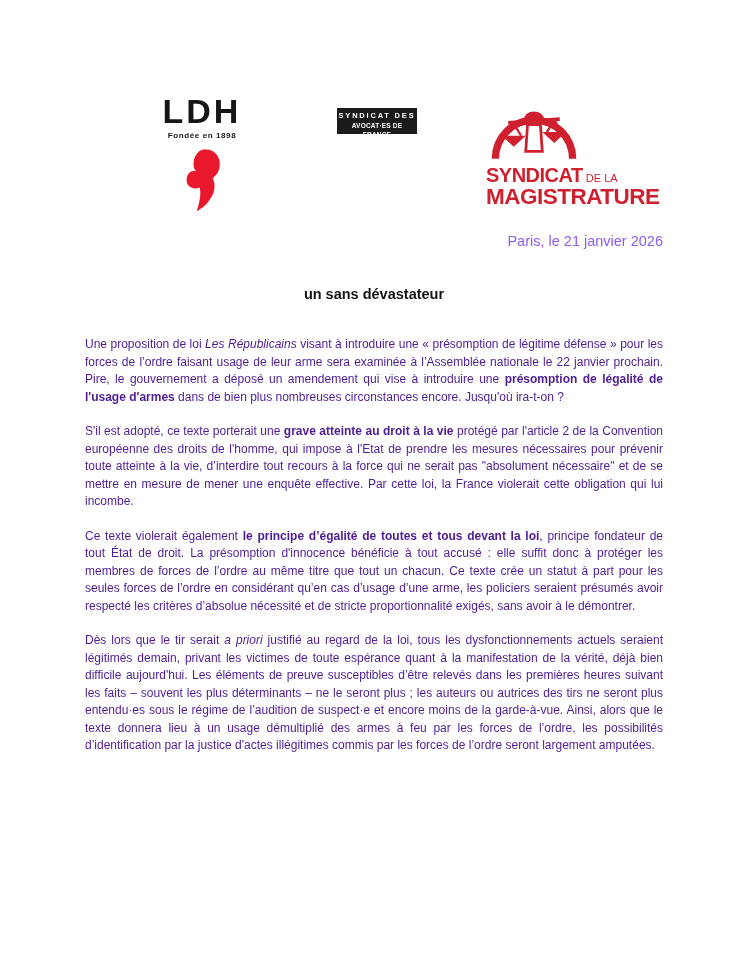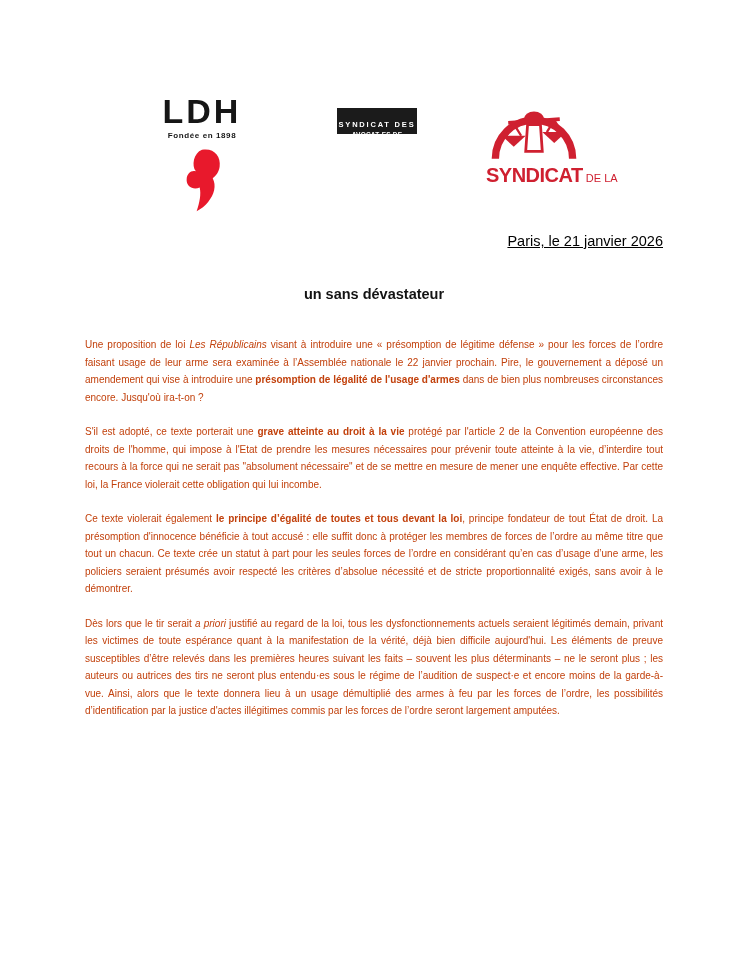--- a/index.html
+++ b/index.html
@@ -57,21 +57,21 @@
     color: #ffffff;
     font-size: 33px;
     font-weight: 700;
     line-height: 1;
     letter-spacing: 0.5px;
   }
   .saf-banner {
     width: 80px; height: 26px;
     color: #ffffff;
     text-align: center;
-    padding-top: 12px;
+    padding-top: 3px;
   }
   .saf-banner-l1 { font-size: 7.5px; font-weight: 700; letter-spacing: 1.8px; line-height: 10px; }
   .saf-banner-l2 { font-size: 6.8px; font-weight: 700; letter-spacing: 0.2px; line-height: 9px; transform: scaleX(0.96); }
 
   .logo-sm {
     position: absolute;
     left: 486px; top: 103px;
     width: 162px;
     line-height: 1;
   }
@@ -79,45 +79,44 @@
   .sm-line1 { margin-top: 2px; white-space: nowrap; }
   .sm-line1-bold { font-size: 20px; font-weight: 800; letter-spacing: -0.5px; }
   .sm-line1-light { font-size: 11px; font-weight: 400; letter-spacing: 0px; }
   .sm-line2 { font-size: 22.5px; font-weight: 800; letter-spacing: -0.5px; margin-top: 1px; white-space: nowrap; }
 
   
   .date-line {
     position: absolute;
     top: 233px; right: 85px;
     font-size: 14.5px;
-    color: #000000;
-    text-decoration: underline;
+    color: #8b5cf6;
   }
   .doc-title {
     position: absolute;
     top: 266px; left: 0;
     width: 100%;
     text-align: center;
     font-size: 14.5px;
     font-weight: 700;
     line-height: 18.5px;
     color: #131313;
   }
 
   
   .doc-body {
     position: absolute;
     top: 336px; left: 85px;
     width: 578px;
   }
   .para {
-    font-size: 10px;
+    font-size: 12px;
     line-height: 17.5px;
     text-align: justify;
-    color: #c2410c;
+    color: #4c1d95;
     margin-bottom: 17px;
   }
   .para .b { font-weight: 700; }
   .para .i { font-style: italic; }
 </style>
 </head>
 <body>
 
 <div class="page">
 
@@ -153,20 +152,21 @@
       <ellipse cx="50" cy="17" rx="11" ry="8.5" fill="currentColor"></ellipse>
       <path d="M43 23 L41 52 L59 52 L57 23 Z" fill="#ffffff" stroke="currentColor" stroke-width="3"></path>
       <path d="M28 22 L20 35 M28 22 L36 35" stroke="currentColor" stroke-width="2.5" fill="none"></path>
       <path d="M15 35 L41 35 L28 47 Z" fill="currentColor"></path>
       <path d="M72 18 L64 31 M72 18 L80 31" stroke="currentColor" stroke-width="2.5" fill="none"></path>
       <path d="M59 31 L85 31 L72 43 Z" fill="currentColor"></path>
     </svg>
     <div class="sm-line1">
       <span class="sm-line1-bold">SYNDICAT</span><span class="sm-line1-light"> DE LA</span>
     </div>
+    <div class="sm-line2">MAGISTRATURE</div>
   </div>
 
   <div class="date-line">Paris, le 21 janvier 2026</div>
 
   <h1 class="doc-title">
     <br>
     <span>un sans dévastateur</span>
   </h1>
 
   <main class="doc-body">

